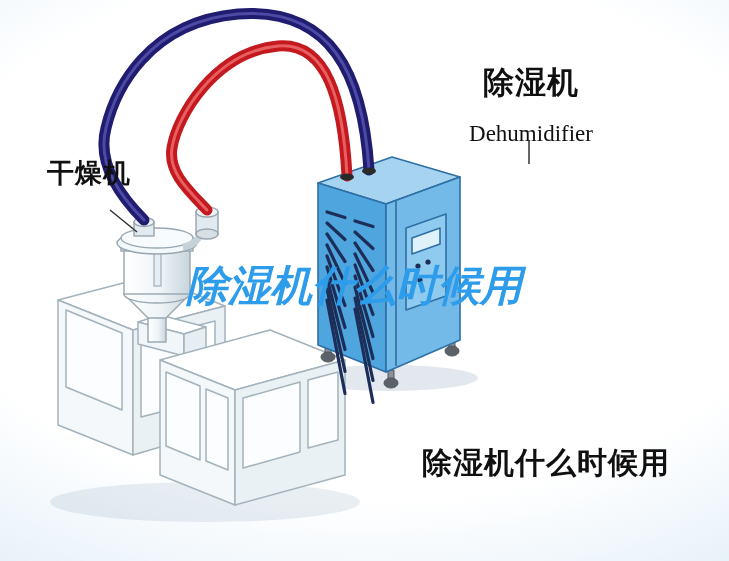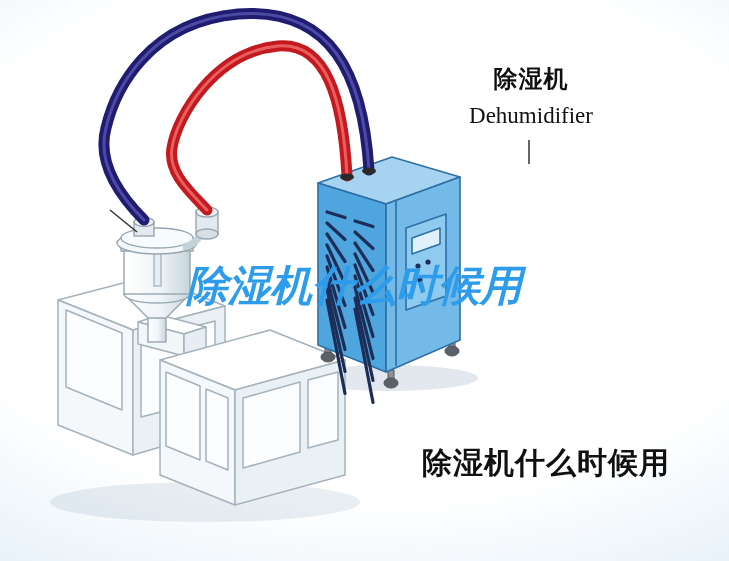--- a/index.html
+++ b/index.html
@@ -3,23 +3,23 @@
 <meta charset="utf-8">
 <style>
   html,body { margin:0; padding:0; background:#ffffff; }
   #stage {
     position:relative; width:729px; height:561px; overflow:hidden;
     background: radial-gradient(120% 95% at 50% 42%, #ffffff 50%, #eaf3fa 72%, #c3ddf0 100%);
     font-family:"Liberation Sans", sans-serif;
   }
   #stage > svg { position:absolute; left:0; top:0; }
   .label-block { position:absolute; text-align:center; color:#101010; line-height:1.12; }
-  .cn-xl { font-weight:bold; font-size:24px; letter-spacing:1px; font-family:"Liberation Sans",sans-serif; }
+  .cn-xl { font-weight:bold; font-size:31px; letter-spacing:1px; font-family:"Liberation Sans",sans-serif; }
   .cn-lg { font-weight:bold; font-size:27px; letter-spacing:1px; font-family:"Liberation Sans",sans-serif; }
-  .en-lbl { font-size:23px; font-family:"Liberation Serif",serif; margin-top:10px; }
+  .en-lbl { font-size:23px; font-family:"Liberation Serif",serif; margin-top:20px; }
   #label-dehumidifier { left:436px; top:66px; width:190px; }
   #label-hopper { left:22px; top:158px; width:134px; }
   #caption-block { left:394px; top:446px; width:304px; }
   #caption-block .cn-xl { font-size:30px; }
 </style>
 </head>
 <body>
 
 <div id="stage">
 
@@ -123,19 +123,20 @@
 
     <text x="186" y="300" font-size="42" font-weight="bold" font-style="italic" font-family="&quot;Liberation Sans&quot;, sans-serif" fill="#2D9CEA">除湿机什么时候用</text>
   </svg>
 
   <div class="label-block" id="label-dehumidifier">
     <div class="cn-xl">除湿机</div>
     <div class="en-lbl">Dehumidifier</div>
   </div>
 
   <div class="label-block" id="label-hopper">
+    <div class="cn-lg">干燥机</div>
   </div>
 
   <div class="label-block" id="caption-block">
     <div class="cn-xl">除湿机什么时候用</div>
   </div>
 
 </div>
 
 </body></html>

